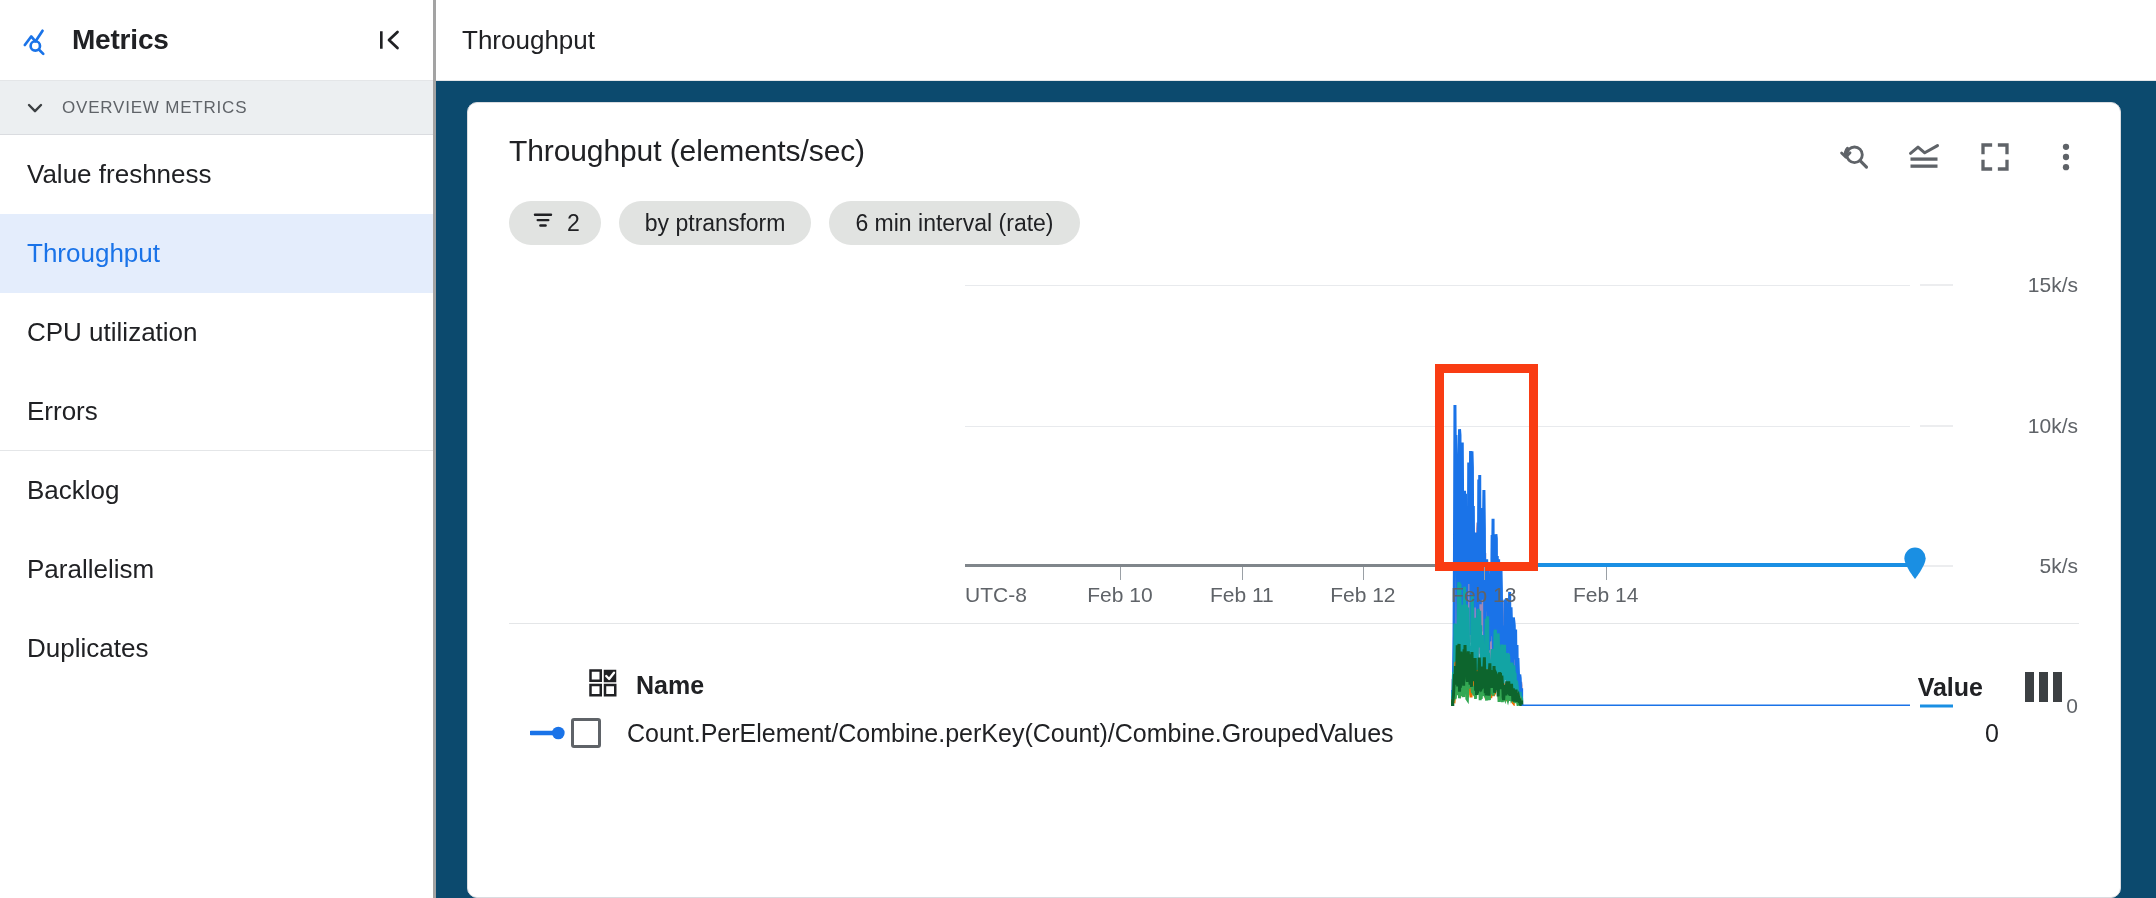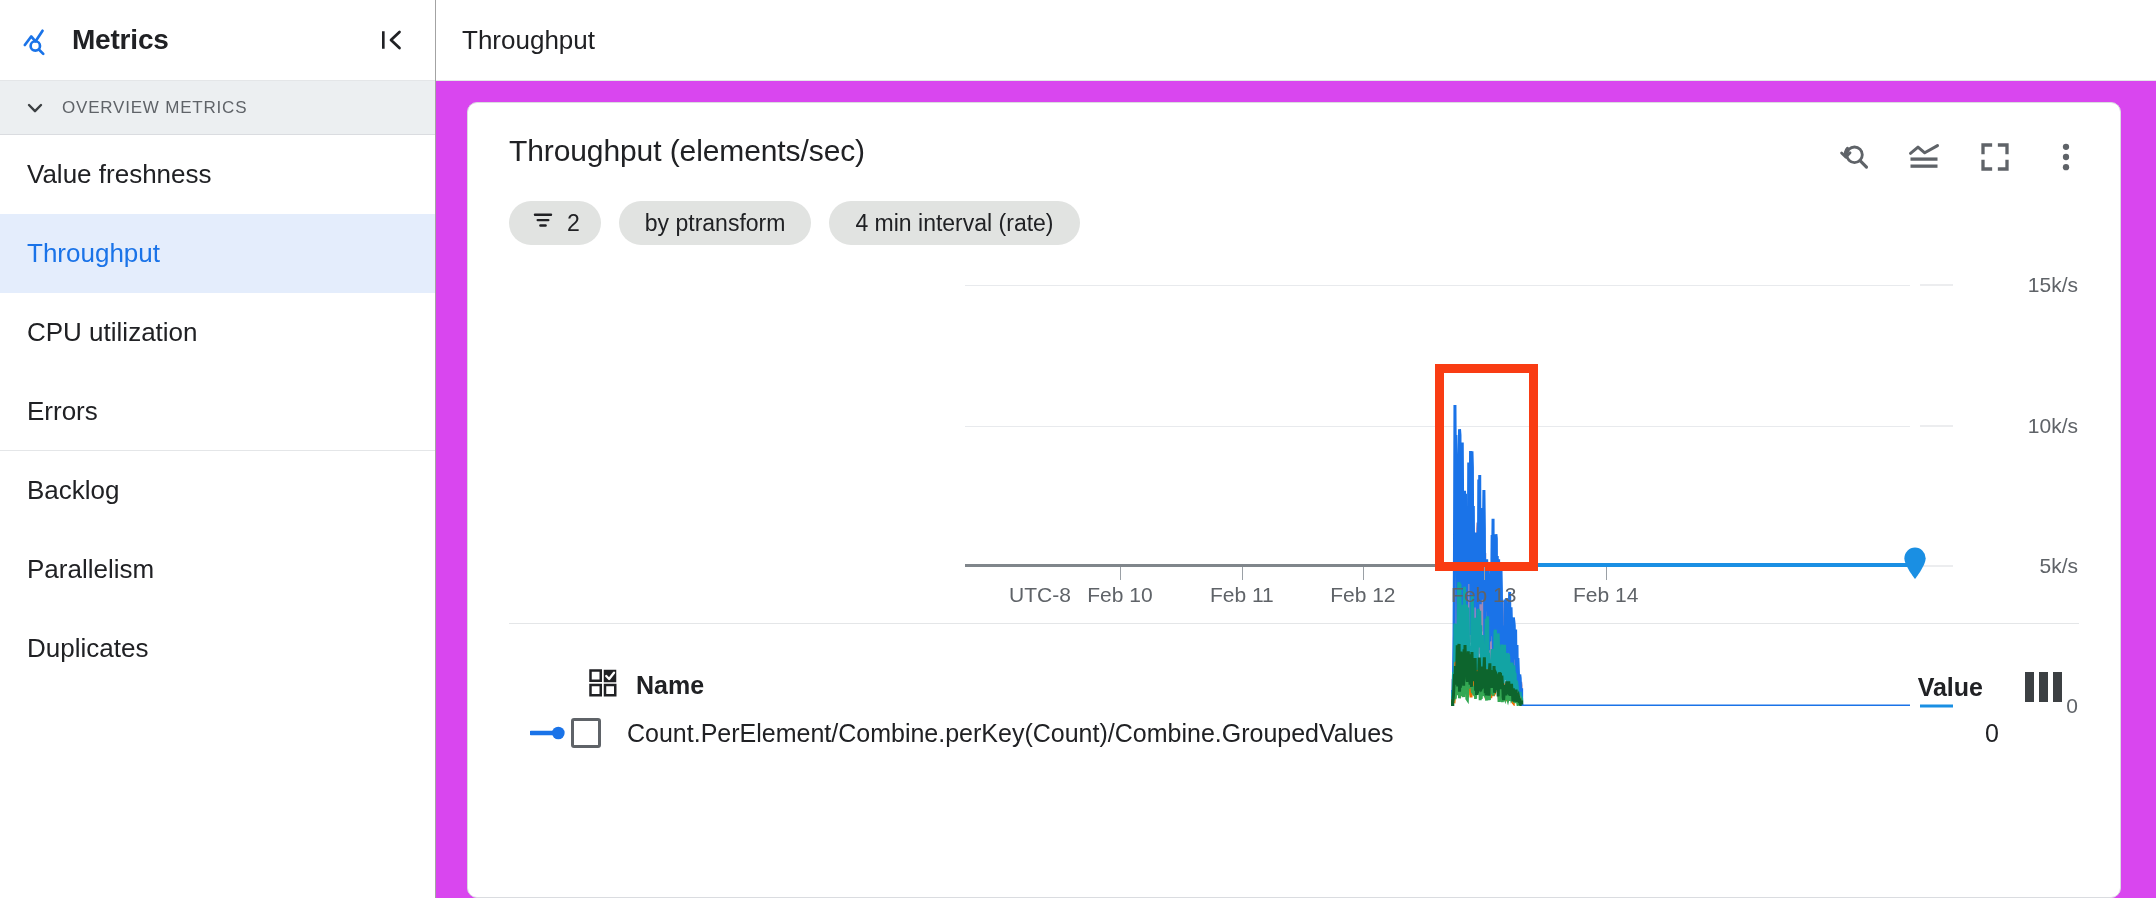--- a/index.html
+++ b/index.html
@@ -9,21 +9,21 @@
     background: #ffffff;
     overflow: hidden;
     -webkit-font-smoothing: antialiased;
   }
   #app { display: flex; width: 2156px; height: 898px; }
 
   
   .sidebar {
     width: 436px; height: 898px;
     background: #fff;
-    border-right: 1px solid #a3a3a3;
+    border-right: 3px solid #a3a3a3;
     flex: 0 0 436px;
     display: flex; flex-direction: column;
   }
   .sb-header {
     height: 81px;
     display: flex; align-items: center;
     padding: 0 26px 0 22px;
     border-bottom: 1px solid #e4e6e8;
     flex: 0 0 81px;
   }
@@ -62,21 +62,21 @@
   
   .main { flex: 1 1 auto; height: 898px; display: flex; flex-direction: column; min-width: 0; }
   .main-header {
     height: 81px; flex: 0 0 81px;
     display: flex; align-items: center;
     padding-left: 26px;
     border-bottom: 1px solid #e4e6e8;
     background: #fff;
   }
   .main-title { font-size: 26px; color: #202124; }
-  .main-body { flex: 1 1 auto; padding: 21px 35px 0 31px; background: #d946ef; min-height: 0; }
+  .main-body { flex: 1 1 auto; padding: 21px 35px 0 31px; background: #0c4a6e; min-height: 0; }
 
   .card {
     border: 1px solid #dadce0;
     border-radius: 10px;
     background: #fff;
     height: 100%;
     padding: 0;
     overflow: hidden;
     display: flex; flex-direction: column;
   }
@@ -117,21 +117,21 @@
     transform: translateY(-50%);
     white-space: nowrap;
   }
   .ytick-dash { position: absolute; width: 33px; height: 1px; background: #dadce0; transform: translateY(-50%); }
   .ytick-dash.zero { background: #1a8fe3; height: 3px; }
   .xtick {
     position: absolute; bottom: 12px;
     font-size: 21px; color: #5f6368;
     transform: translateX(-50%); white-space: nowrap;
   }
-  .xtick.first { transform: none; margin-left: 44px; }
+  .xtick.first { transform: none; }
   .xtick-mark { position: absolute; width: 1px; height: 13px; background: #9aa0a6; }
   .sel-box {
     position: absolute;
     border: 9px solid #f93c13;
     box-sizing: border-box;
     pointer-events: none;
   }
   .pin { position: absolute; width: 26px; height: 34px; }
 
   
@@ -260,21 +260,21 @@
                 <rect x="6" y="11" width="12" height="2.2" rx="1.1" fill="#202124"></rect>
                 <rect x="8.5" y="16" width="7" height="2.2" rx="1.1" fill="#202124"></rect>
               </svg>
             </span>
             <span>2</span>
           </div>
           <div class="chip">
             <span>by ptransform</span>
           </div>
           <div class="chip">
-            <span>4 min interval (rate)</span>
+            <span>6 min interval (rate)</span>
           </div>
         </div>
 
         <div class="chart-wrap">
           <div class="chart-inner">
             <div class="plot">
 
               <div class="gridline" style="top:0px;"></div>
               <div class="gridline" style="top:141px;"></div>
               <div class="gridline" style="top:281px;"></div>

